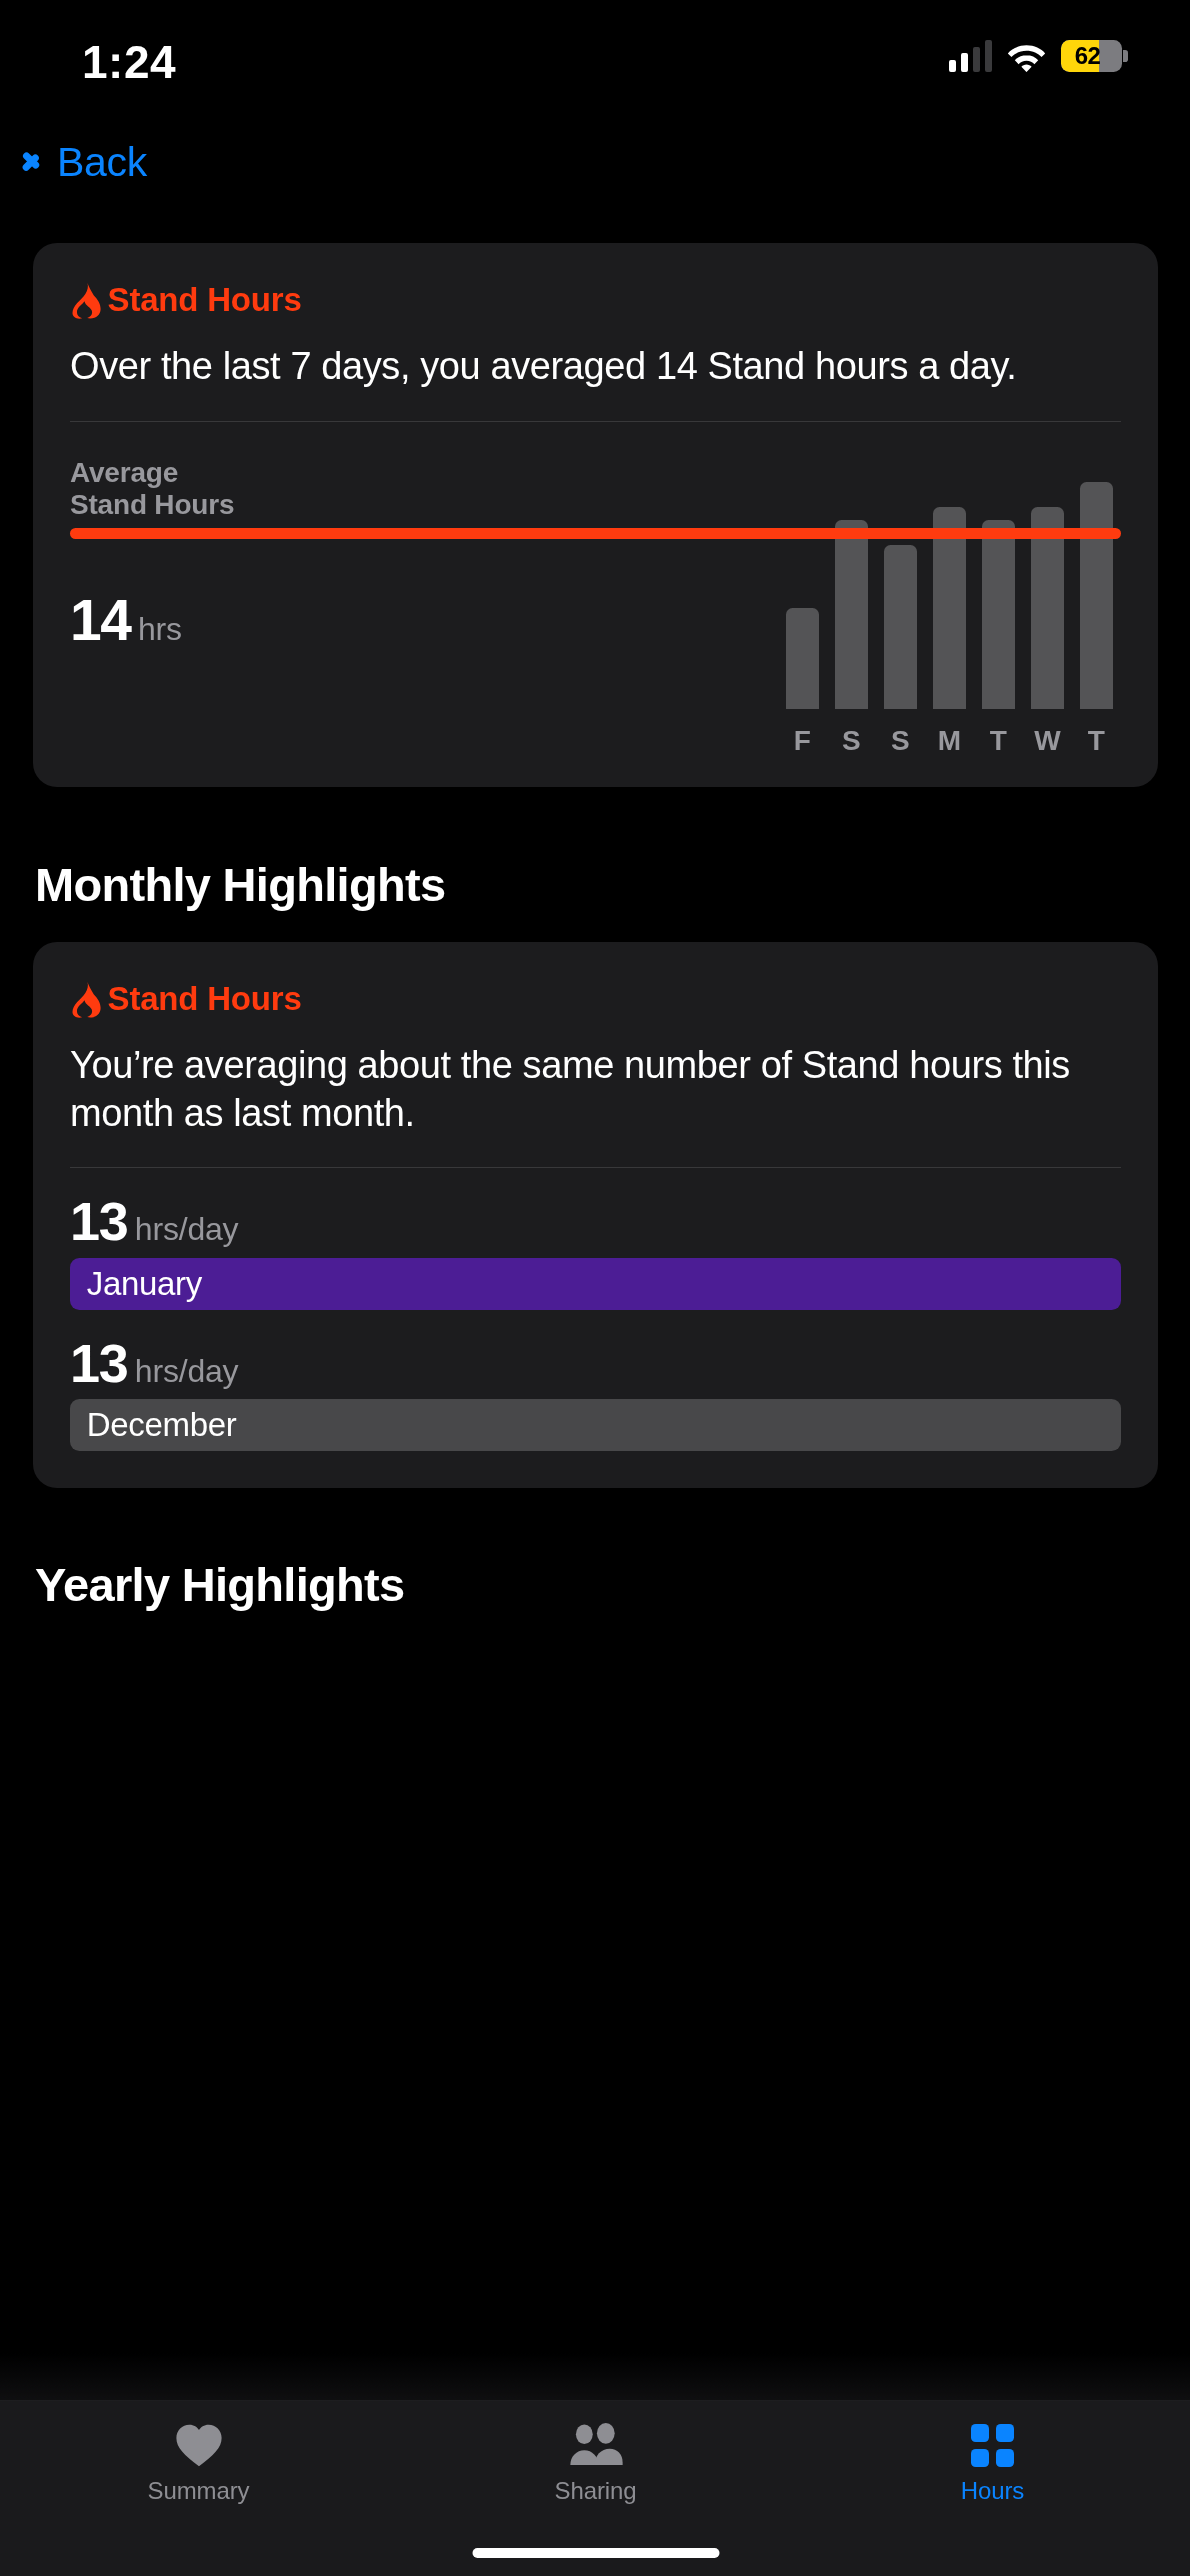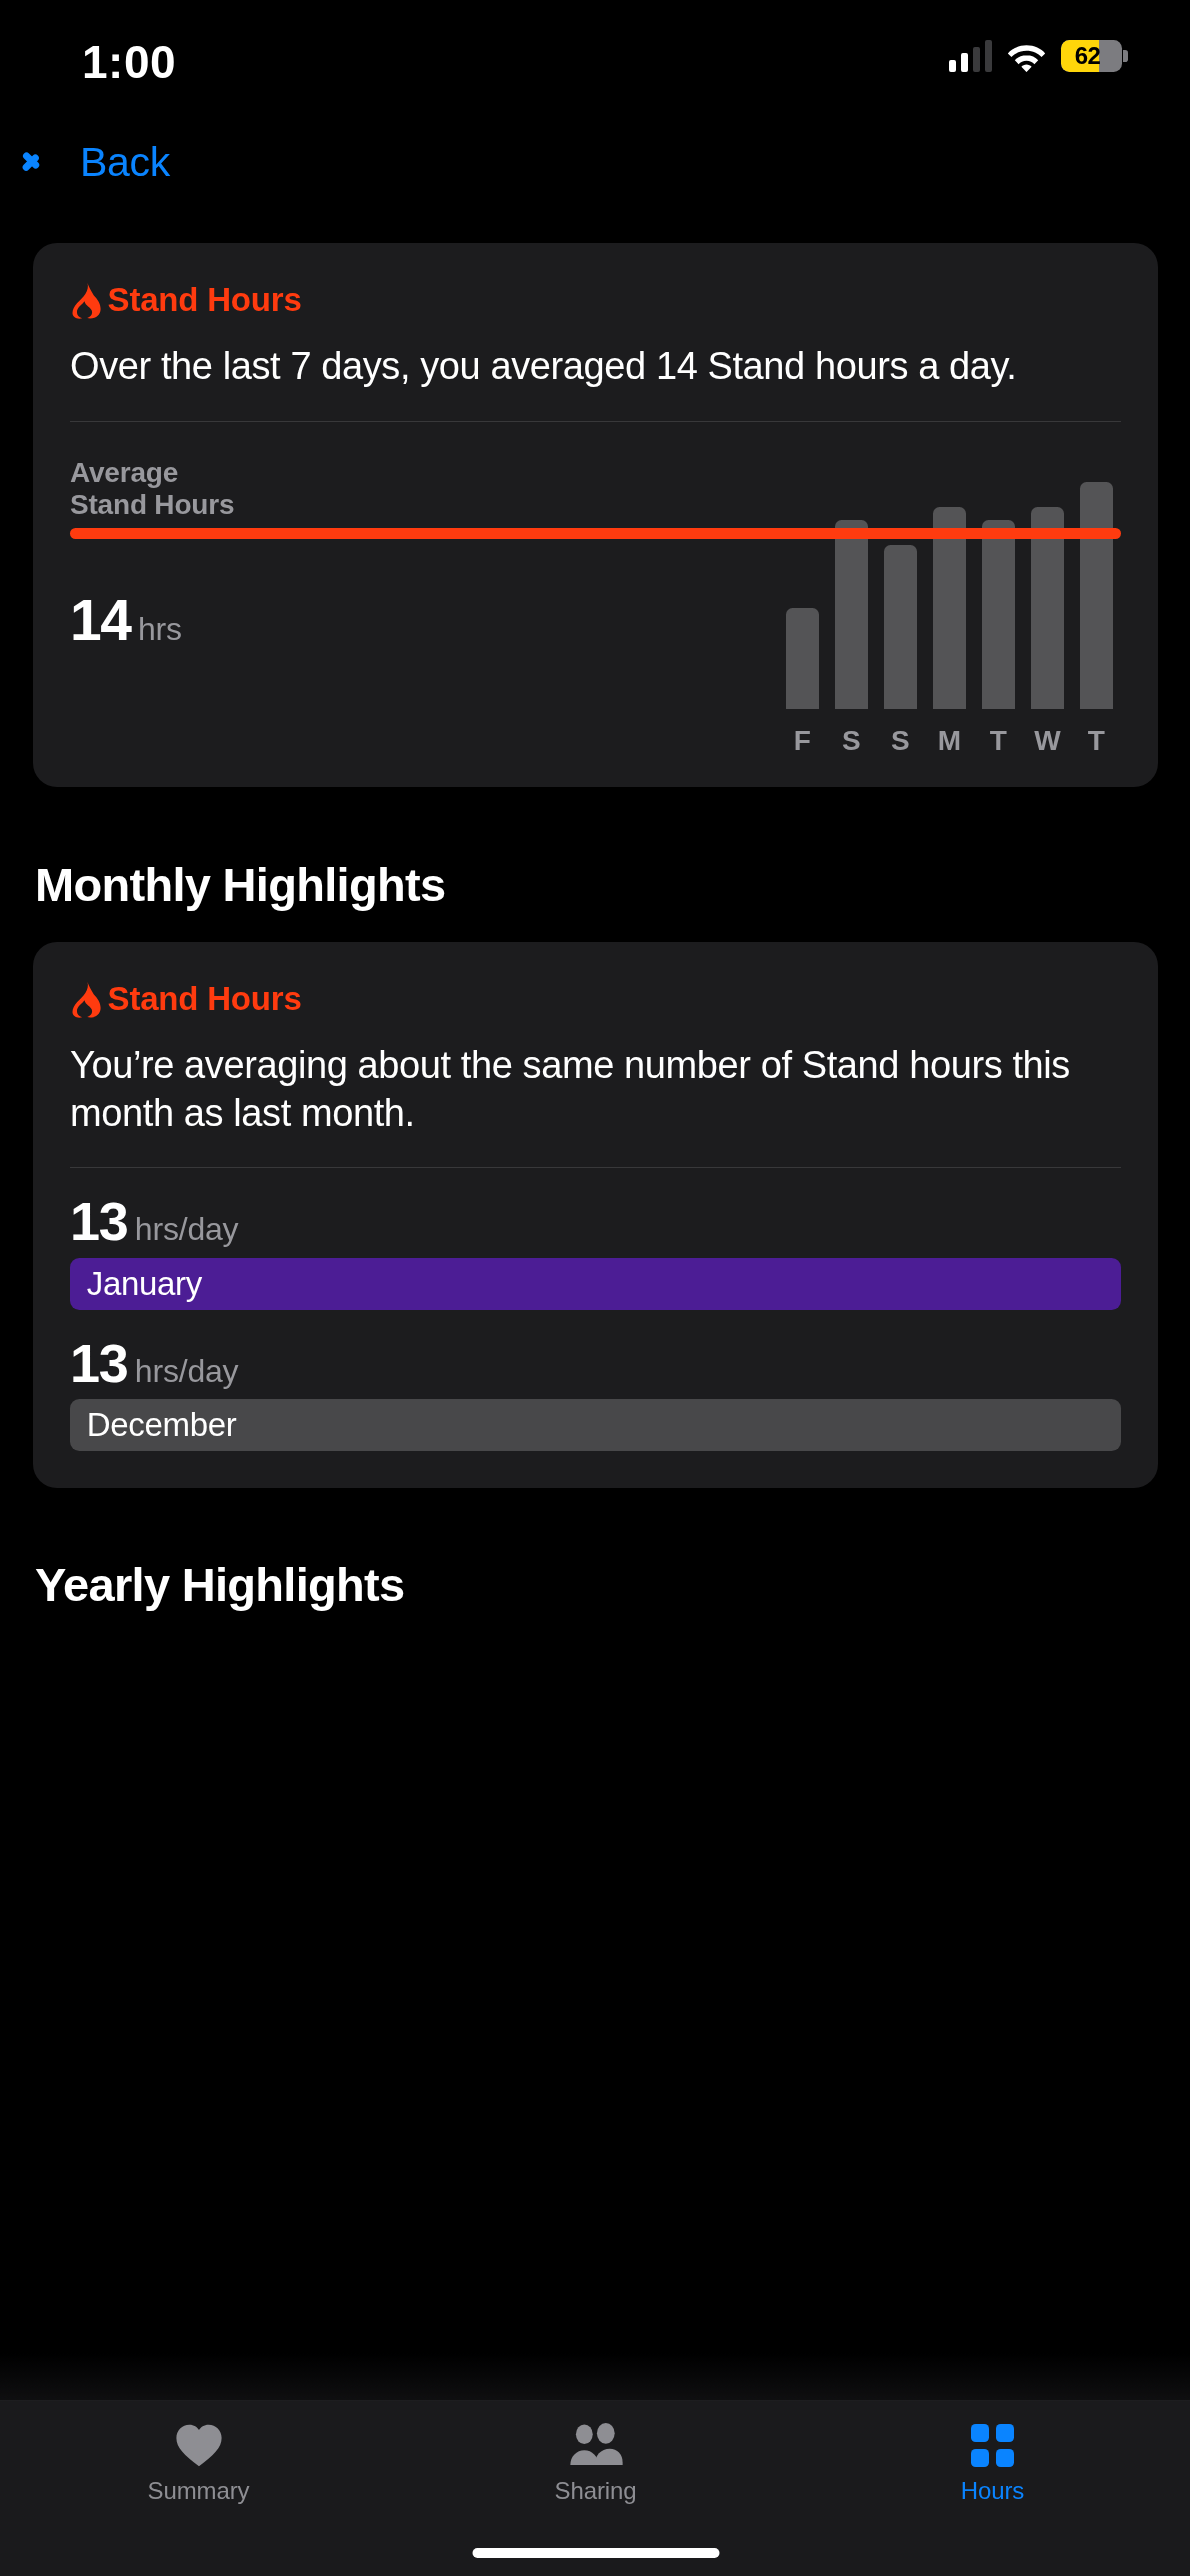--- a/index.html
+++ b/index.html
@@ -49,21 +49,21 @@
   .battery-cap {
     width: 4.6px; height: 12px; background: #7c7c80; border-radius: 0 2.8px 2.8px 0; margin-left: 1.9px;
   }
 
   
   #navbar {
     position: absolute; top: 111px; left: 0; width: 1191px; height: 102px;
   }
   #back-button {
     position: absolute; left: 33px; top: 50%; transform: translateY(-50%);
-    display: flex; align-items: center; gap: 25px; cursor: pointer;
+    display: flex; align-items: center; gap: 2px; cursor: pointer;
   }
   .chevron-left { width: 22px; height: 35px; position: relative; flex: none; }
   .chevron-left::before, .chevron-left::after {
     content: ""; position: absolute; left: 4.6px; width: 19.5px; height: 6.5px;
     background: #0a84ff; border-radius: 3.7px;
   }
   .chevron-left::before { top: 8.3px;  transform: rotate(135deg); transform-origin: left center; }
   .chevron-left::after  { top: 20.4px; transform: rotate(-135deg); transform-origin: left center; }
   #back-label { color: #0a84ff; font-size: 41px; font-weight: 400; letter-spacing: -0.3px; }
   #nav-title {
@@ -176,21 +176,21 @@
     position: absolute; bottom: 18.5px; left: 50%; transform: translateX(-50%);
     width: 247px; height: 9.3px; background: #fff; border-radius: 5.6px;
   }
 </style>
 </head>
 <body>
 
 <div id="screen">
 
   <div id="statusbar">
-    <div id="status-time">1:00</div>
+    <div id="status-time">1:24</div>
     <div id="status-right">
       <div class="signal-bars">
         <i></i>
           <i></i>
           <i></i>
           <i></i>
       </div>
       <div class="wifi-icon">
         <svg width="39" height="32" viewBox="0 0 42 34">
           <path d="M21 5.5C12.6 5.5 5.2 9 0.9 14.2l3.9 4C8.3 14 14.3 11.3 21 11.3s12.7 2.7 16.2 6.9l3.9-4C36.8 9 29.4 5.5 21 5.5z" fill="#fff"></path>

